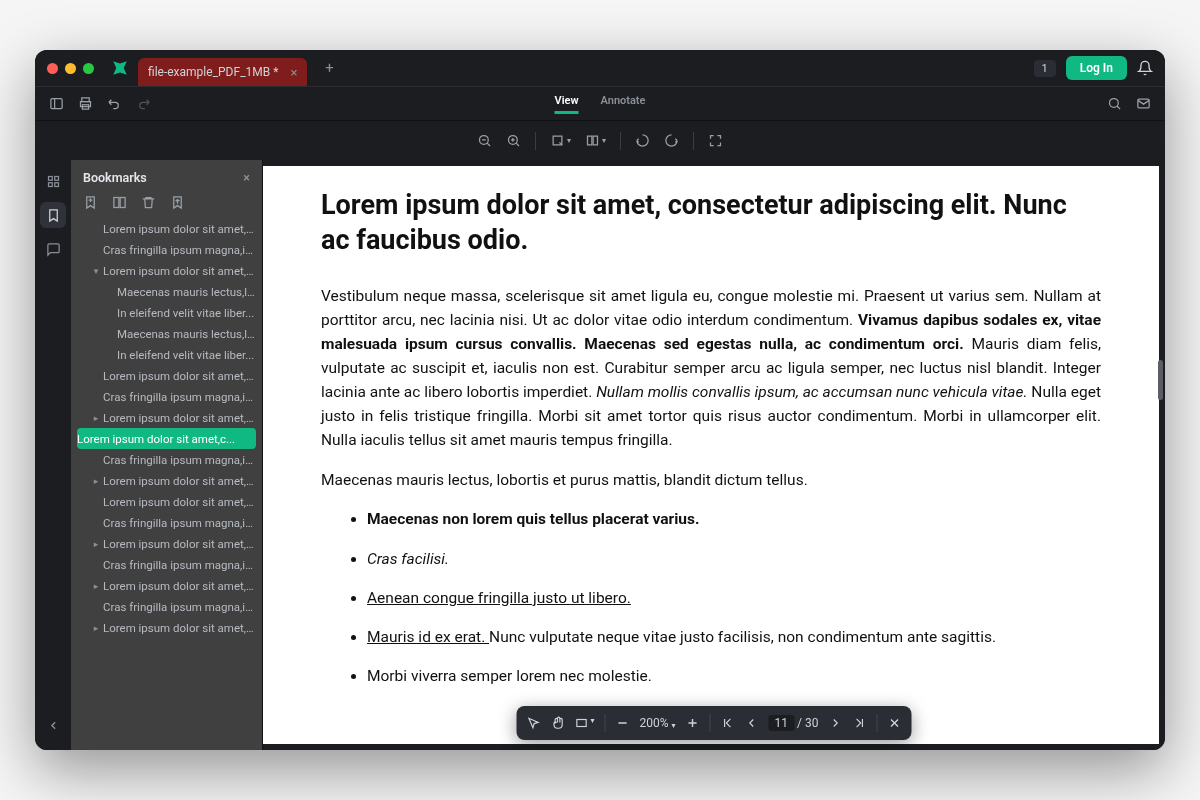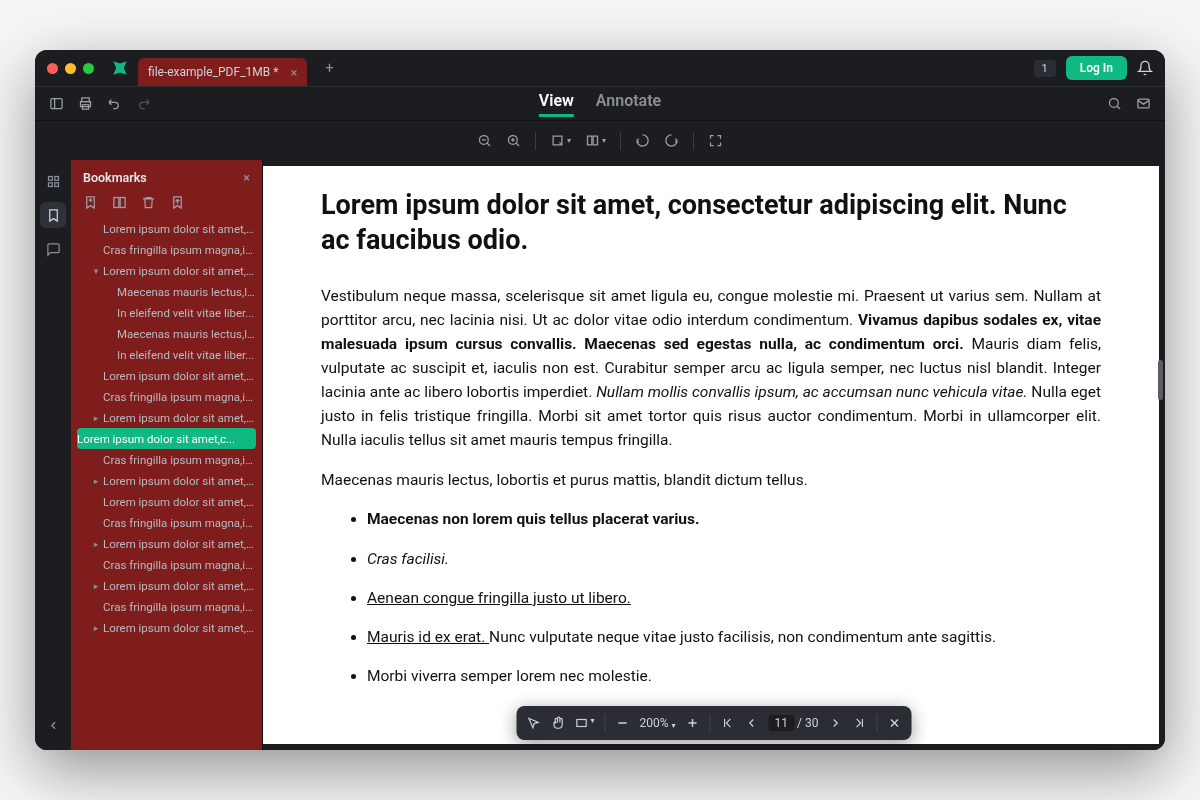--- a/index.html
+++ b/index.html
@@ -14,31 +14,31 @@
 .tab-close{color:#8a8f98;font-size:13px;margin-left:6px;cursor:pointer}
 .tab-add{color:#8a8f98;font-size:15px;margin-left:10px;cursor:pointer}
 .titlebar-right{margin-left:auto;display:flex;align-items:center;gap:10px}
 .count-badge{background:#2a2d33;color:#cfd3d8;font-size:11px;padding:2px 8px;border-radius:4px}
 .login-btn{background:#10b981;color:#fff;font-size:12px;font-weight:600;padding:5px 14px;border-radius:6px;border:0;cursor:pointer}
 .bell-icon{color:#cfd3d8;display:flex}
 .toolbar1{height:34px;background:#1b1d21;display:flex;align-items:center;padding:0 14px;gap:14px;border-top:1px solid #2a2d33}
 .tb-icon{color:#9aa0a8;display:flex;align-items:center;justify-content:center;cursor:pointer}
 .tb-icon svg{width:15px;height:15px}
 .toolbar1-center{position:absolute;left:50%;transform:translateX(-50%);display:flex;gap:22px}
-.toolbar1-center .mode-tab{color:#8a8f98;font-size:16px;font-weight:600;cursor:pointer;padding-bottom:4px}
+.toolbar1-center .mode-tab{color:#8a8f98;font-size:11px;font-weight:600;cursor:pointer;padding-bottom:4px}
 .toolbar1-center .mode-tab.active{color:#fff;border-bottom:3px solid #10b981}
 .toolbar1-right{margin-left:auto;display:flex;gap:14px}
 .toolbar2{height:40px;background:#1b1d21;display:flex;align-items:center;justify-content:center;gap:14px;border-top:1px solid #101114}
 .sep{width:1px;height:18px;background:#3a3d44}
 .body{flex:1;display:flex;overflow:hidden}
 .rail{width:36px;background:#1b1d21;display:flex;flex-direction:column;align-items:center;padding-top:8px;gap:8px;position:relative}
 .rail-btn{width:26px;height:26px;border-radius:6px;color:#8a8f98;display:flex;align-items:center;justify-content:center;cursor:pointer}
 .rail-btn.active{background:#2f3238;color:#cfd3d8}
 .rail-collapse{position:absolute;bottom:12px}
-.sidebar{width:192px;background:#7f1d1d;border-right:1px solid #101114;display:flex;flex-direction:column;overflow:hidden}
+.sidebar{width:192px;background:#404040;border-right:1px solid #101114;display:flex;flex-direction:column;overflow:hidden}
 .sidebar-header{display:flex;align-items:center;justify-content:space-between;padding:10px 12px 6px;color:#e4e6ea;font-size:12.5px;font-weight:600}
 .sidebar-actions{display:flex;gap:14px;padding:4px 12px 8px;color:#8a8f98}
 .bm-list{flex:1;overflow-y:auto;font-size:11.5px;color:#b6bac1}
 .bm-item{display:flex;align-items:center;padding:3.5px 6px 3.5px 0;cursor:pointer;white-space:nowrap;overflow:hidden;text-overflow:ellipsis}
 .bm-item.selected{background:#10b981;color:#fff;border-radius:4px;margin:0 6px;padding-left:6px}
 .bm-chevron{width:14px;flex-shrink:0;text-align:center;color:#8a8f98;font-size:9px}
 .bm-label{overflow:hidden;text-overflow:ellipsis}
 .viewer{flex:1;background:#1b1d21;padding:6px 6px 6px 0;overflow:hidden;position:relative}
 .page{background:#fff;height:100%;overflow-y:auto;padding:22px 58px 90px;color:#111;position:relative}
 .page h1{font-size:27px;font-weight:700;line-height:1.3;margin-bottom:26px}

